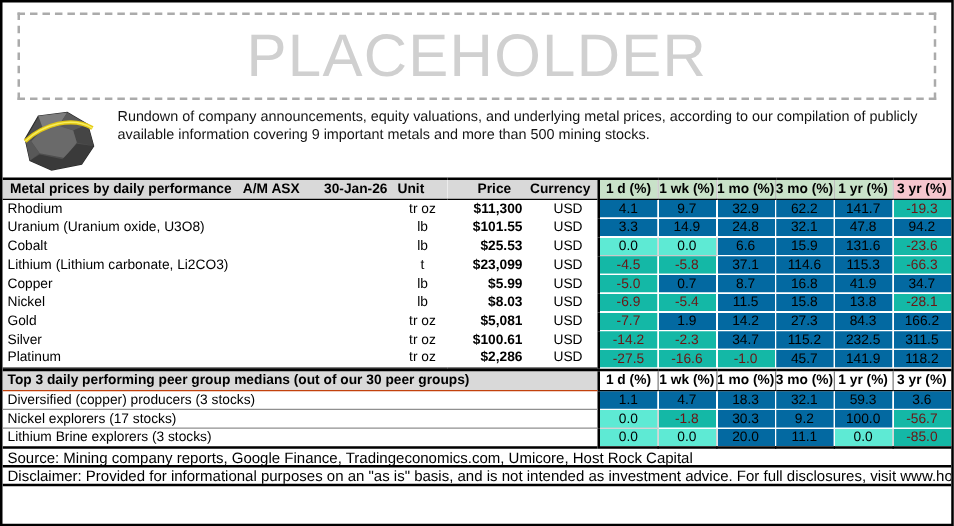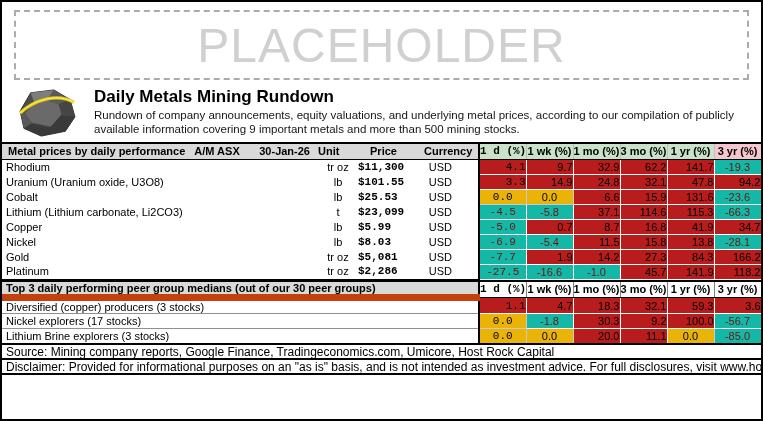--- a/index.html
+++ b/index.html
@@ -24,34 +24,34 @@
   
   table { border-collapse:collapse; table-layout:fixed; width:759px; }
   th, td { font-size:11px; height:15px; padding:0; overflow:hidden; white-space:nowrap; }
   .t1 thead th {
     background:#d9d9d9; font-weight:bold; height:16px;
     border-top:2px solid #000; border-bottom:1px solid #000;
   }
   .th-flex { display:flex; justify-content:space-between; align-items:center; padding:0 6px 0 4px; }
   .th-exchange { margin-left:9px;margin-top:46px; }
   .th-left { text-align:left; padding-left:2px; }
-  .th-right { padding-right:15px; }
+  .th-right { text-align:right; padding-right:15px; }
   .perf-h { text-align:center; font-weight:bold; border:1px solid #bfbfbf; }
-  .div { border-left:2px solid #000 !important;font-family:Liberation Mono, monospace; }
+  .div { border-left:2px solid #000 !important; }
   .c-name { text-align:left; padding-left:4px; }
   .c-unit { text-align:center; padding-left:2px; }
-  .c-price { text-align:left; font-weight:bold; padding-right:6px;font-family:Liberation Mono, monospace; }
-  .c-curr { text-align:right; padding-right:26px; }
+  .c-price { text-align:right; font-weight:bold; padding-right:6px; }
+  .c-curr { text-align:right; padding-right:12px; }
   .perf { text-align:center; border:1px solid #fff; }
-  .perf.pos  { background:#b91c1c; color:#000;text-align:right; }
+  .perf.pos  { background:#0369a1; color:#000; }
   .perf.neg  { background:#14b8a6; color:#6d1413; }
-  .perf.zero { background:#eab308; color:#000; border:1px solid #c9c9c9; }
+  .perf.zero { background:#5eead4; color:#000; border:1px solid #c9c9c9; }
   .t1 { border-bottom:1px solid #000; }
   
-  .t2 thead th { height:17px; border-top:2px solid #000; border-bottom:7px solid #c2410c; }
+  .t2 thead th { height:17px; border-top:2px solid #000; border-bottom:1px solid #c2410c; }
   .t2 .th-label { background:#d9d9d9; font-weight:bold; text-align:left; padding-left:4px; }
   .t2 .perf-h2 { background:#fff; font-weight:bold; text-align:center; border:1px solid #808080; border-top:2px solid #000; border-bottom:1px solid #000; }
   .t2 .c-label { text-align:left; padding-left:4px; border-bottom:1px solid #909090;margin-left:12px; }
   .t2 { border-bottom:2px solid #000; }
   
   .footer { width:759px; }
   .footer-row {
     height:15px; line-height:14px; font-size:12px; padding-left:4px;
     border-bottom:2px solid #000; white-space:nowrap; overflow:hidden;
   }
@@ -71,21 +71,20 @@
       <polygon points="16,5 40,2 33,13 20,16" fill="#7d7d7d"></polygon>
       <polygon points="40,2 57,12 45,17 33,13" fill="#5a5a5a"></polygon>
       <polygon points="57,12 62,30 48,27 45,17" fill="#454545"></polygon>
       <polygon points="20,16 33,13 45,17 48,27 38,40 17,36 10,26" fill="#6a6a6a"></polygon>
       <polygon points="9,42 27,50 52,45 62,30 48,28 36,41 17,37" fill="#3a3a3a"></polygon>
       <polygon points="5,24 10,26 17,36 9,42" fill="#585858"></polygon>
       <path d="M5,26 C20,12 44,5 61,15" stroke="#e3c714" stroke-width="3.5" fill="none"></path>
       <path d="M5,26 C20,12 44,5 61,15" stroke="#f6ee5e" stroke-width="1.2" fill="none"></path>
     </svg>
     <div class="brand-text">
-      <div class="brand-title">Daily Metals Mining Rundown</div>
       <div class="brand-sub">Rundown of company announcements, equity valuations, and underlying metal prices, according to our compilation of publicly available information covering 9 important metals and more than 500 mining stocks.</div>
     </div>
   </div>
 
   <table class="t1">
     <colgroup>
       <col style="width:314px">
         <col style="width:42px">
         <col style="width:66px">
         <col style="width:55px">
@@ -194,20 +193,32 @@
           <td class="c-price">$5,081</td>
           <td class="c-curr">USD</td>
           <td class="perf neg div">-7.7</td>
           <td class="perf pos">1.9</td>
           <td class="perf pos">14.2</td>
           <td class="perf pos">27.3</td>
           <td class="perf pos">84.3</td>
           <td class="perf pos">166.2</td>
         </tr>
         <tr>
+          <td class="c-name">Silver</td>
+          <td class="c-unit">tr oz</td>
+          <td class="c-price">$100.61</td>
+          <td class="c-curr">USD</td>
+          <td class="perf neg div">-14.2</td>
+          <td class="perf neg">-2.3</td>
+          <td class="perf pos">34.7</td>
+          <td class="perf pos">115.2</td>
+          <td class="perf pos">232.5</td>
+          <td class="perf pos">311.5</td>
+        </tr>
+        <tr>
           <td class="c-name">Platinum</td>
           <td class="c-unit">tr oz</td>
           <td class="c-price">$2,286</td>
           <td class="c-curr">USD</td>
           <td class="perf neg div">-27.5</td>
           <td class="perf neg">-16.6</td>
           <td class="perf neg">-1.0</td>
           <td class="perf pos">45.7</td>
           <td class="perf pos">141.9</td>
           <td class="perf pos">118.2</td>

